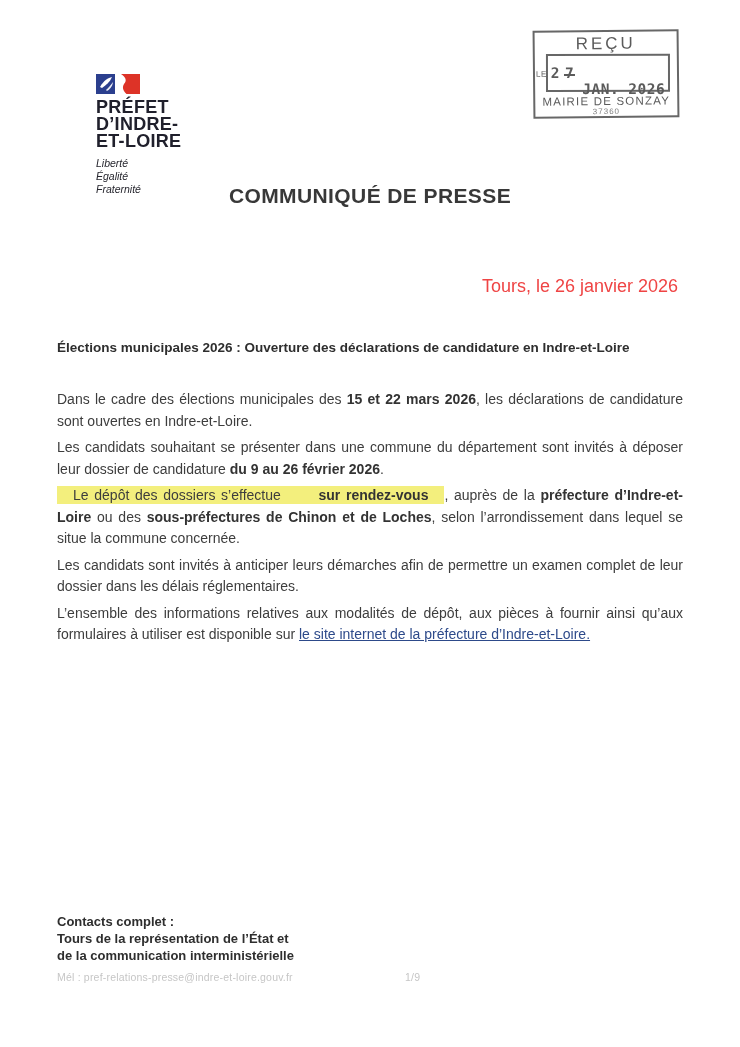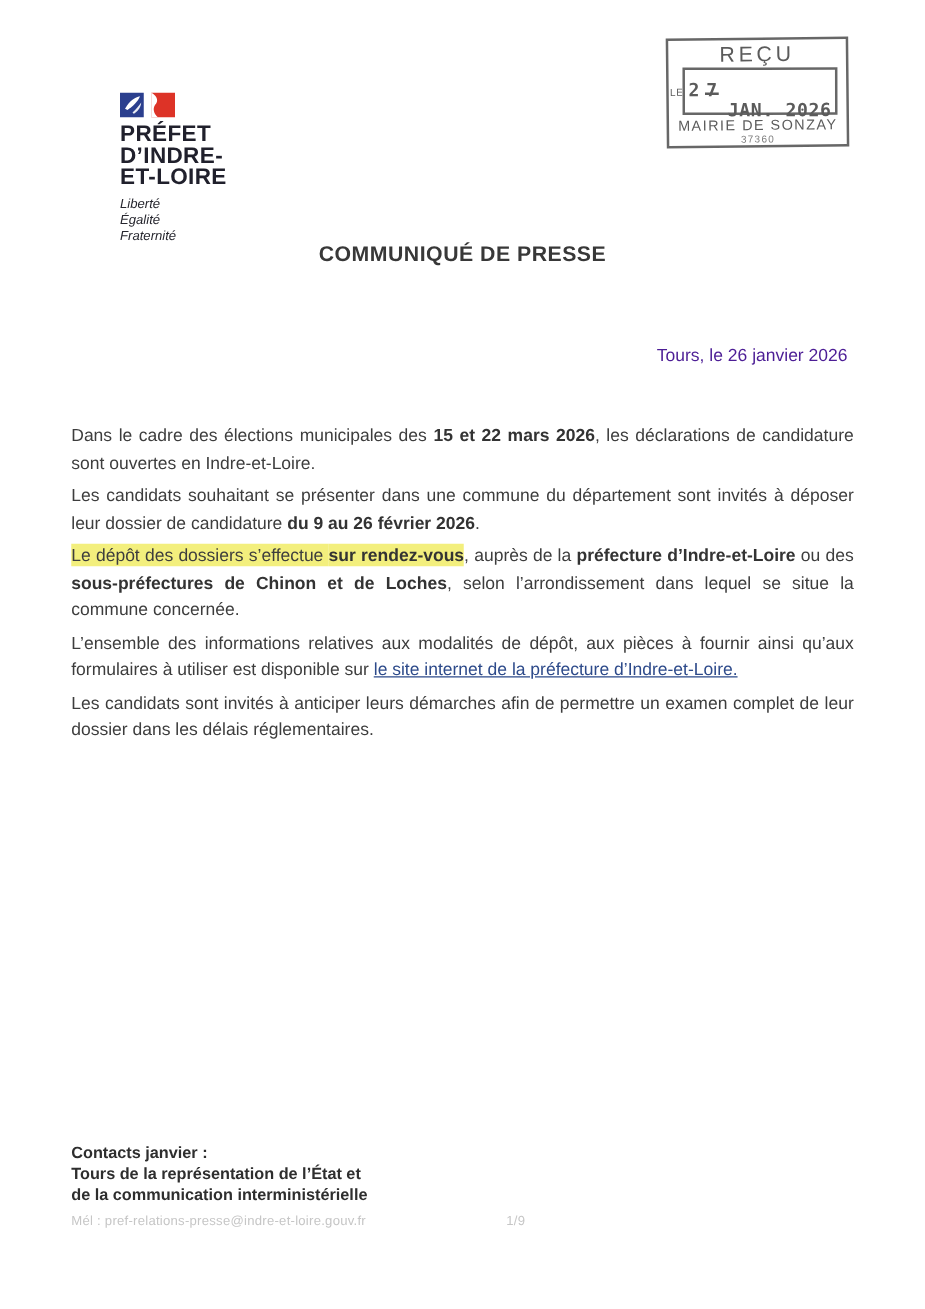--- a/index.html
+++ b/index.html
@@ -77,47 +77,47 @@
     font-size: 11.5px; letter-spacing: 1.2px;
   }
   .stamp-code {
     position: absolute; top: 75px; left: 0; width: 100%;
     text-align: center;
     font-size: 8px; letter-spacing: 1px; opacity: 0.8;
   }
 
   
   .doc-title {
-    position: absolute; top: 194px; left: 0; width: 100%;
+    position: absolute; top: 184px; left: 0; width: 100%;
     text-align: center;
-    font-size: 17px; font-weight: bold; letter-spacing: 0.4px;
+    font-size: 21px; font-weight: bold; letter-spacing: 0.4px;
     color: #383838;
   }
   .dateline {
     position: absolute; top: 276px; right: 62px;
-    font-size: 14px; color: #4c1d95;
+    font-size: 18px; color: #ef4444;
   }
 
   
   .article {
     position: absolute; left: 57px; top: 338px; width: 626px;
   }
   .article-heading {
     font-size: 13.5px; font-weight: bold; line-height: 20px;
     color: #2e2e2e;
     margin-bottom: 31px;
   }
   .article p {
     font-size: 14px; line-height: 21.5px;
     text-align: justify;
     color: #3d3d3d;
     margin-bottom: 5px;
   }
   .article strong { font-weight: bold; color: #333333; margin-top: 40px; }
-  .hl { padding: 1px 0; }
+  .hl { padding: 1px 16px; }
   .doc-link { text-decoration: underline; cursor: pointer; }
 
   
   .contacts {
     position: absolute; left: 57px; top: 913px;
     font-size: 13px; font-weight: bold; line-height: 17px;
     color: #2e2e2e;
   }
   .footer-line {
     position: absolute; left: 57px; top: 971px; width: 626px;
@@ -159,34 +159,35 @@
         <span class="date-rest">JAN. 2026</span>
     </div>
     <div class="stamp-office">MAIRIE DE SONZAY</div>
     <div class="stamp-code">37360</div>
   </div>
 
   <div class="doc-title">COMMUNIQUÉ DE PRESSE</div>
   <div class="dateline">Tours, le 26 janvier 2026</div>
 
   <div class="article">
+    <div class="article-heading">Élections municipales 2026 : Ouverture des déclarations de candidature en Indre-et-Loire</div>
 
     <p><span>Dans le cadre des élections municipales des </span><strong>15 et 22 mars 2026</strong><span>, les déclarations de candidature sont ouvertes en Indre-et-Loire.</span></p>
 
     <p><span>Les candidats souhaitant se présenter dans une commune du département sont invités à déposer leur dossier de candidature </span><strong>du 9 au 26 février 2026</strong><span>.</span></p>
 
     <p><span class="hl" style="background-color: rgb(243, 239, 125);">Le dépôt des dossiers s’effectue </span><strong class="hl" style="background-color: rgb(243, 239, 125);">sur rendez-vous</strong><span>, auprès de la </span><strong>préfecture d’Indre-et-Loire</strong><span> ou des </span><strong>sous-préfectures de Chinon et de Loches</strong><span>, selon l’arrondissement dans lequel se situe la commune concernée.</span></p>
 
+    <p><span>Les candidats sont invités à anticiper leurs démarches afin de permettre un examen complet de leur dossier dans les délais réglementaires.</span></p>
+
     <p><span>L’ensemble des informations relatives aux modalités de dépôt, aux pièces à fournir ainsi qu’aux formulaires à utiliser est disponible sur </span><a class="doc-link" style="color: rgb(45, 74, 138);">le site internet de la préfecture d’Indre-et-Loire.</a></p>
-
-    <p><span>Les candidats sont invités à anticiper leurs démarches afin de permettre un examen complet de leur dossier dans les délais réglementaires.</span></p>
   </div>
 
   <div class="contacts">
-    <div>Contacts janvier :</div>
+    <div>Contacts complet :</div>
     <div>Tours de la représentation de l’État et</div>
     <div>de la communication interministérielle</div>
   </div>
 
   <div class="footer-line">
     <span>Mél : pref-relations-presse@indre-et-loire.gouv.fr</span>
     <span class="page-number">1/9</span>
   </div>
 
 </div>

